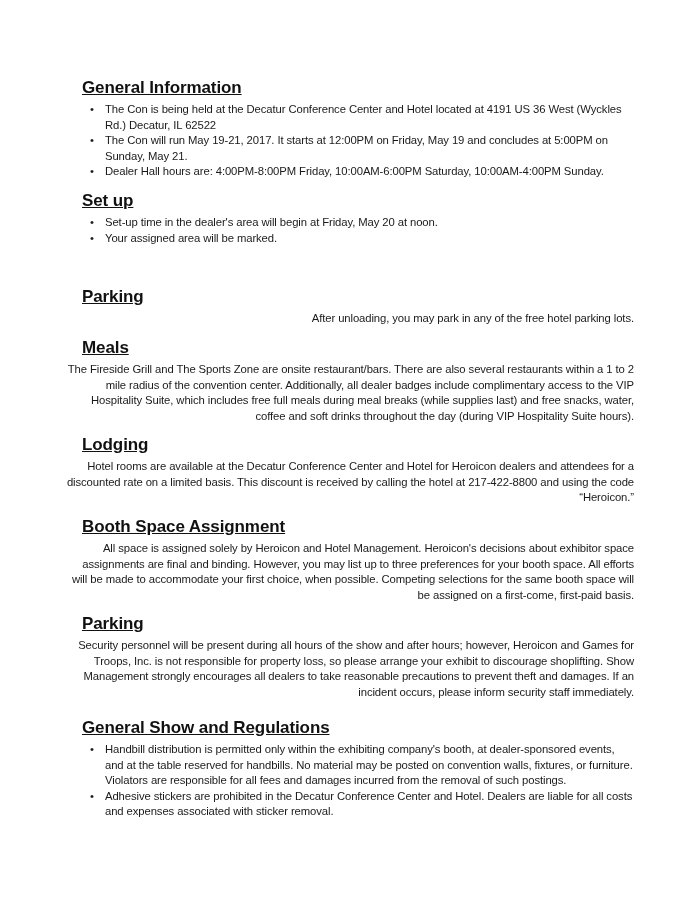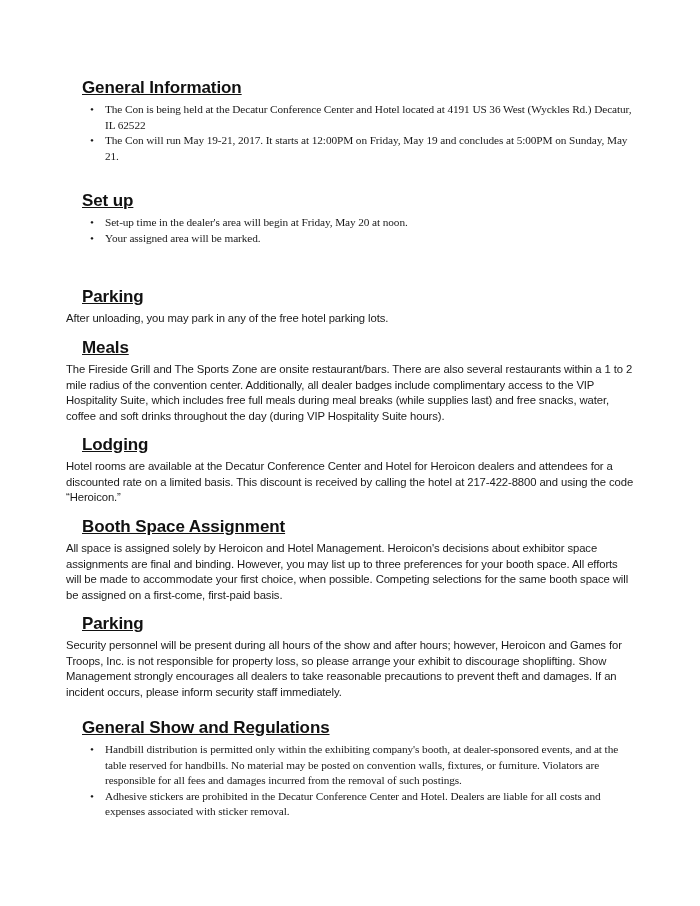--- a/index.html
+++ b/index.html
@@ -8,36 +8,37 @@
       position: absolute; left: 66px; top: 0; width: 570px;
       font-family: "Liberation Sans", sans-serif;
       font-size: 11.3px; line-height: 15.5px; color: #1a1a1a;
       letter-spacing: -0.1px;
     }
     .h {
       font-weight: bold; font-size: 17px; position: absolute; left: 16px;
       color: #111;
       text-decoration: underline;
     }
-    .p { position: absolute; left: 0; width: 568px; margin: 0; }
+    .p { position: absolute; left: 0; width: 568px; margin: 0; text-align: right; }
     ul.b { position: absolute; left: 0; margin: 0; padding: 0; list-style: none; width: 570px; }
-    ul.b li { position: relative; padding-left: 39px; font-family: Liberation Serif, serif; }
+    ul.b li { position: relative; padding-left: 39px; }
     ul.b li::before {
       content: "\2022"; position: absolute; left: 24px; top: 0;
     }
   </style>
 </head>
 <body>
 
 <div class="page">
 
   <div class="h" style="top:80px">General Information</div>
   <ul class="b" style="top:102px">
     <li>The Con is being held at the Decatur Conference Center and Hotel located at 4191 US 36 West (Wyckles Rd.) Decatur, IL 62522</li>
     <li>The Con will run May 19-21, 2017. It starts at 12:00PM on Friday, May 19 and concludes at 5:00PM on Sunday, May 21.</li>
+    <li>Dealer Hall hours are: 4:00PM-8:00PM Friday, 10:00AM-6:00PM Saturday, 10:00AM-4:00PM Sunday.</li>
   </ul>
 
   <div class="h" style="top:193px">Set up</div>
   <ul class="b" style="top:215px">
     <li>Set-up time in the dealer's area will begin at Friday, May 20 at noon.</li>
     <li>Your assigned area will be marked.</li>
   </ul>
 
   <div class="h" style="top:289px">Parking</div>
   <p class="p" style="top:311px">After unloading, you may park in any of the free hotel parking lots.</p>

